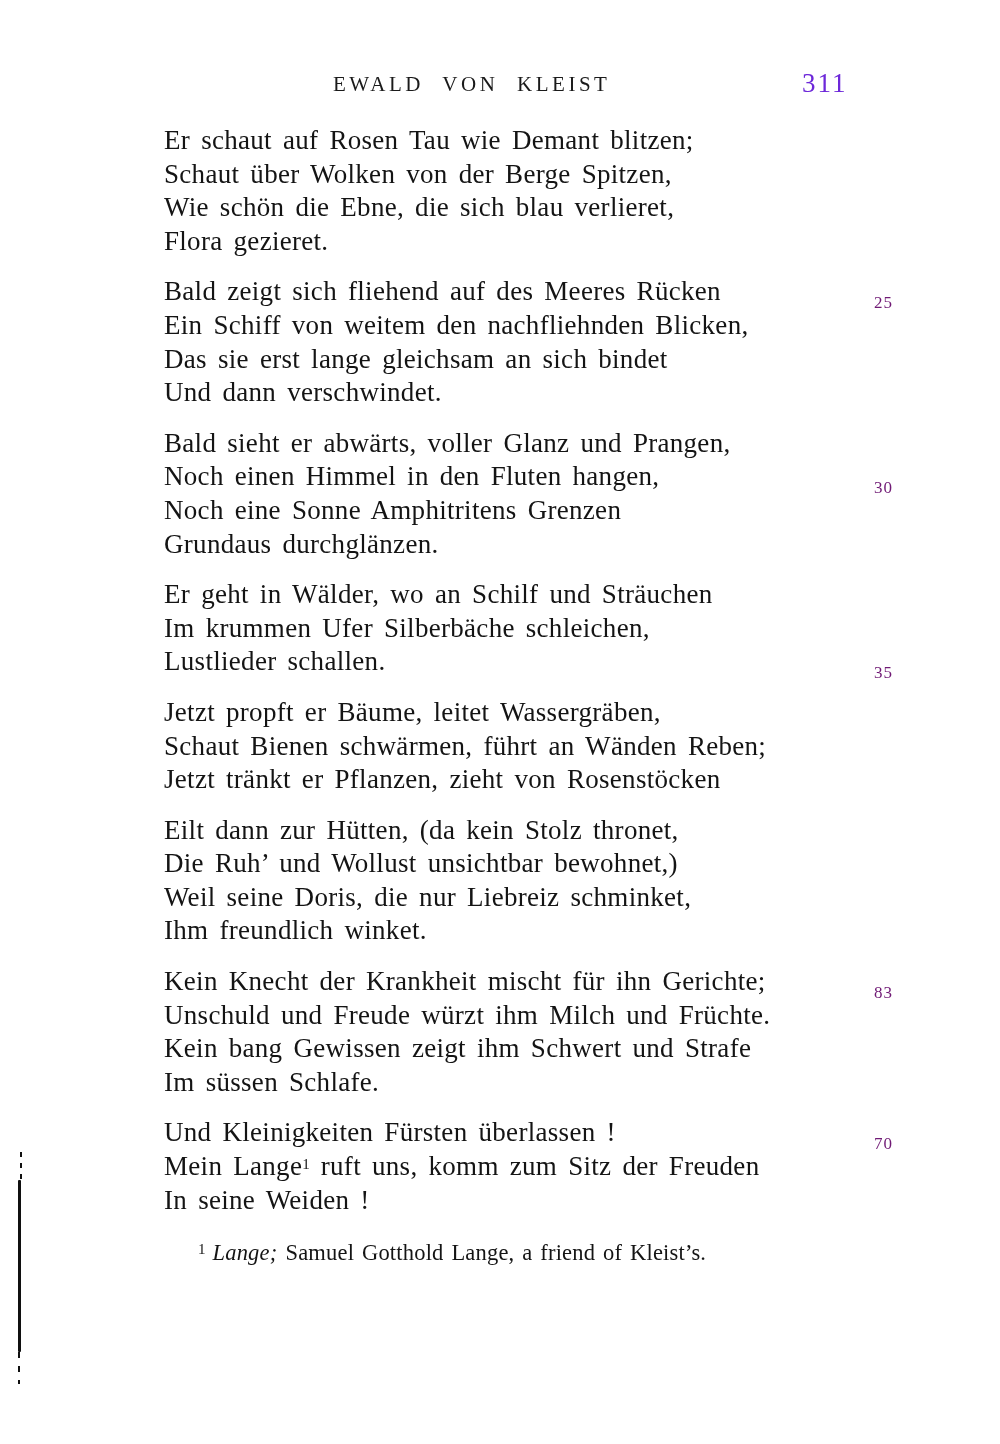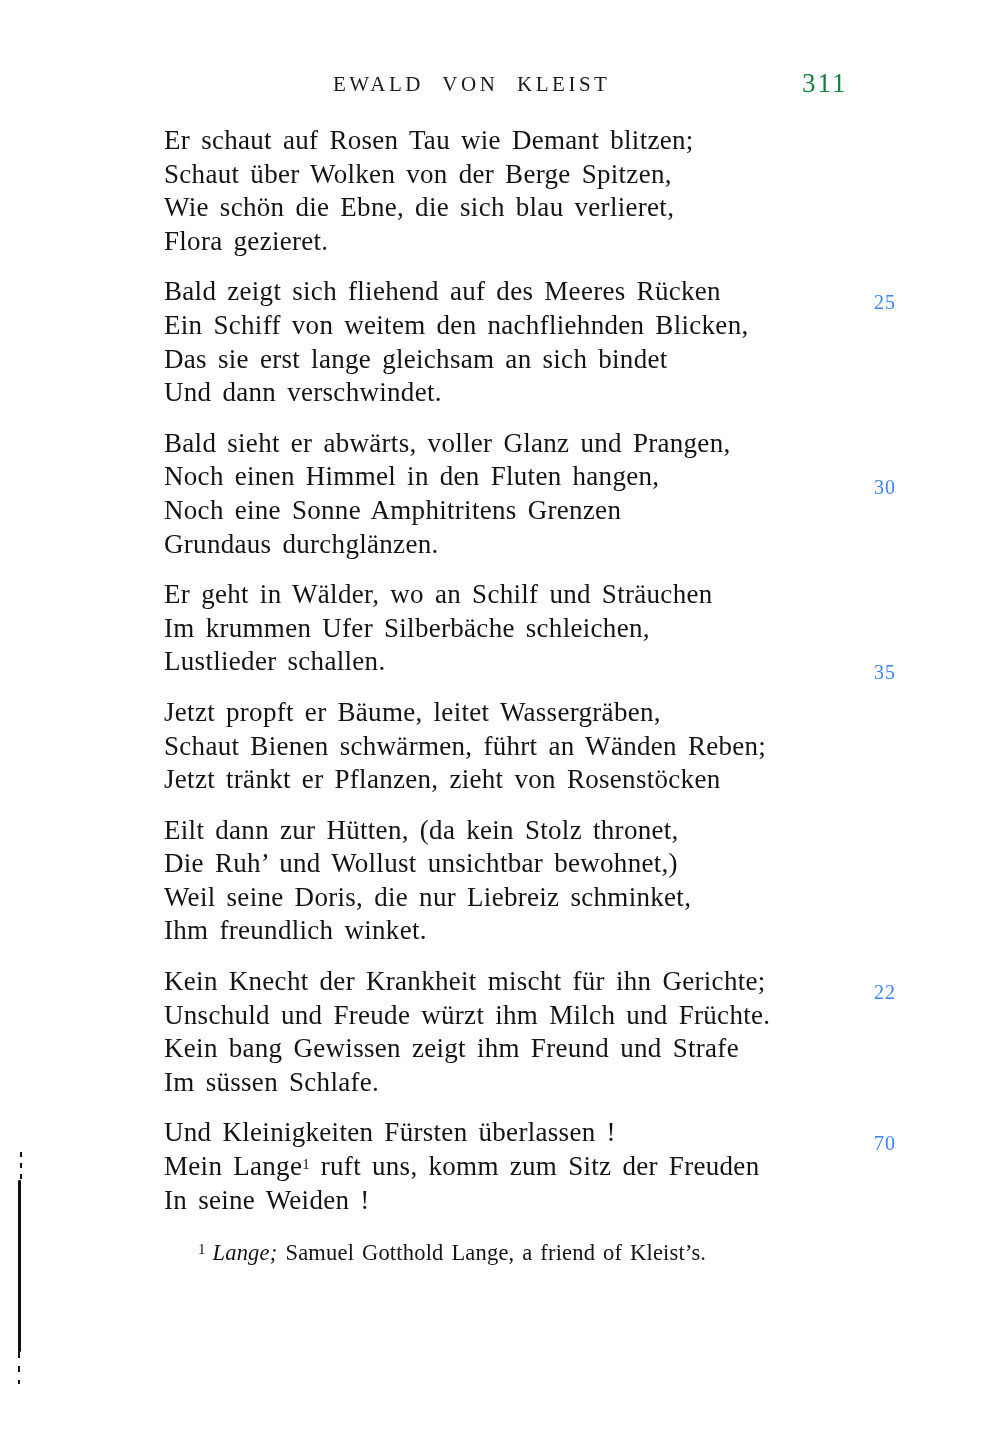--- a/index.html
+++ b/index.html
@@ -24,21 +24,21 @@
     letter-spacing: 3.5px;
     word-spacing: 10px;
     color: #1a1a1a;
   }
   .page-number {
     position: absolute;
     left: 802px;
     top: 68px;
     font-size: 27px;
     letter-spacing: 2px;
-    color: #15803d;
+    color: #6d28d9;
   }
   .poem-column {
     position: absolute;
     left: 164px;
     top: 124px;
     width: 850px;
   }
   .stanza {
     margin: 0 0 17px 0;
   }
@@ -53,23 +53,23 @@
   .line sup, .footnote sup {
     font-size: 15px;
     line-height: 0;
     vertical-align: 6px;
     letter-spacing: 0;
   }
   .line-num {
     position: absolute;
     left: 710px;
     top: 11px;
-    font-size: 20px;
+    font-size: 17px;
     letter-spacing: 1px;
-    color: #3b82f6;
+    color: #701a75;
   }
   .footnote {
     margin: 22px 0 0 34px;
     font-size: 22.5px;
     line-height: 28px;
     letter-spacing: 0.2px;
     word-spacing: 2px;
     white-space: nowrap;
   }
   .footnote .fn-term {
@@ -137,23 +137,23 @@
           <div class="line"><span>Schaut Bienen schwärmen, führt an Wänden Reben;</span></div>
           <div class="line"><span>Jetzt tränkt er Pflanzen, zieht von Rosenstöcken</span></div>
         </div>
         <div class="stanza">
           <div class="line"><span>Eilt dann zur Hütten, (da kein Stolz thronet,</span></div>
           <div class="line"><span>Die Ruh’ und Wollust unsichtbar bewohnet,)</span></div>
           <div class="line"><span>Weil seine Doris, die nur Liebreiz schminket,</span></div>
           <div class="line"><span>Ihm freundlich winket.</span></div>
         </div>
         <div class="stanza">
-          <div class="line"><span>Kein Knecht der Krankheit mischt für ihn Gerichte;</span><span class="line-num">22</span></div>
+          <div class="line"><span>Kein Knecht der Krankheit mischt für ihn Gerichte;</span><span class="line-num">83</span></div>
           <div class="line"><span>Unschuld und Freude würzt ihm Milch und Früchte.</span></div>
-          <div class="line"><span>Kein bang Gewissen zeigt ihm Freund und Strafe</span></div>
+          <div class="line"><span>Kein bang Gewissen zeigt ihm Schwert und Strafe</span></div>
           <div class="line"><span>Im süssen Schlafe.</span></div>
         </div>
         <div class="stanza">
           <div class="line"><span>Und Kleinigkeiten Fürsten überlassen !</span><span class="line-num">70</span></div>
           <div class="line"><span>Mein Lange<sup>1</sup> ruft uns, komm zum Sitz der Freuden</span></div>
           <div class="line"><span>In seine Weiden !</span></div>
         </div>
       </div>
 
     <div class="footnote">

